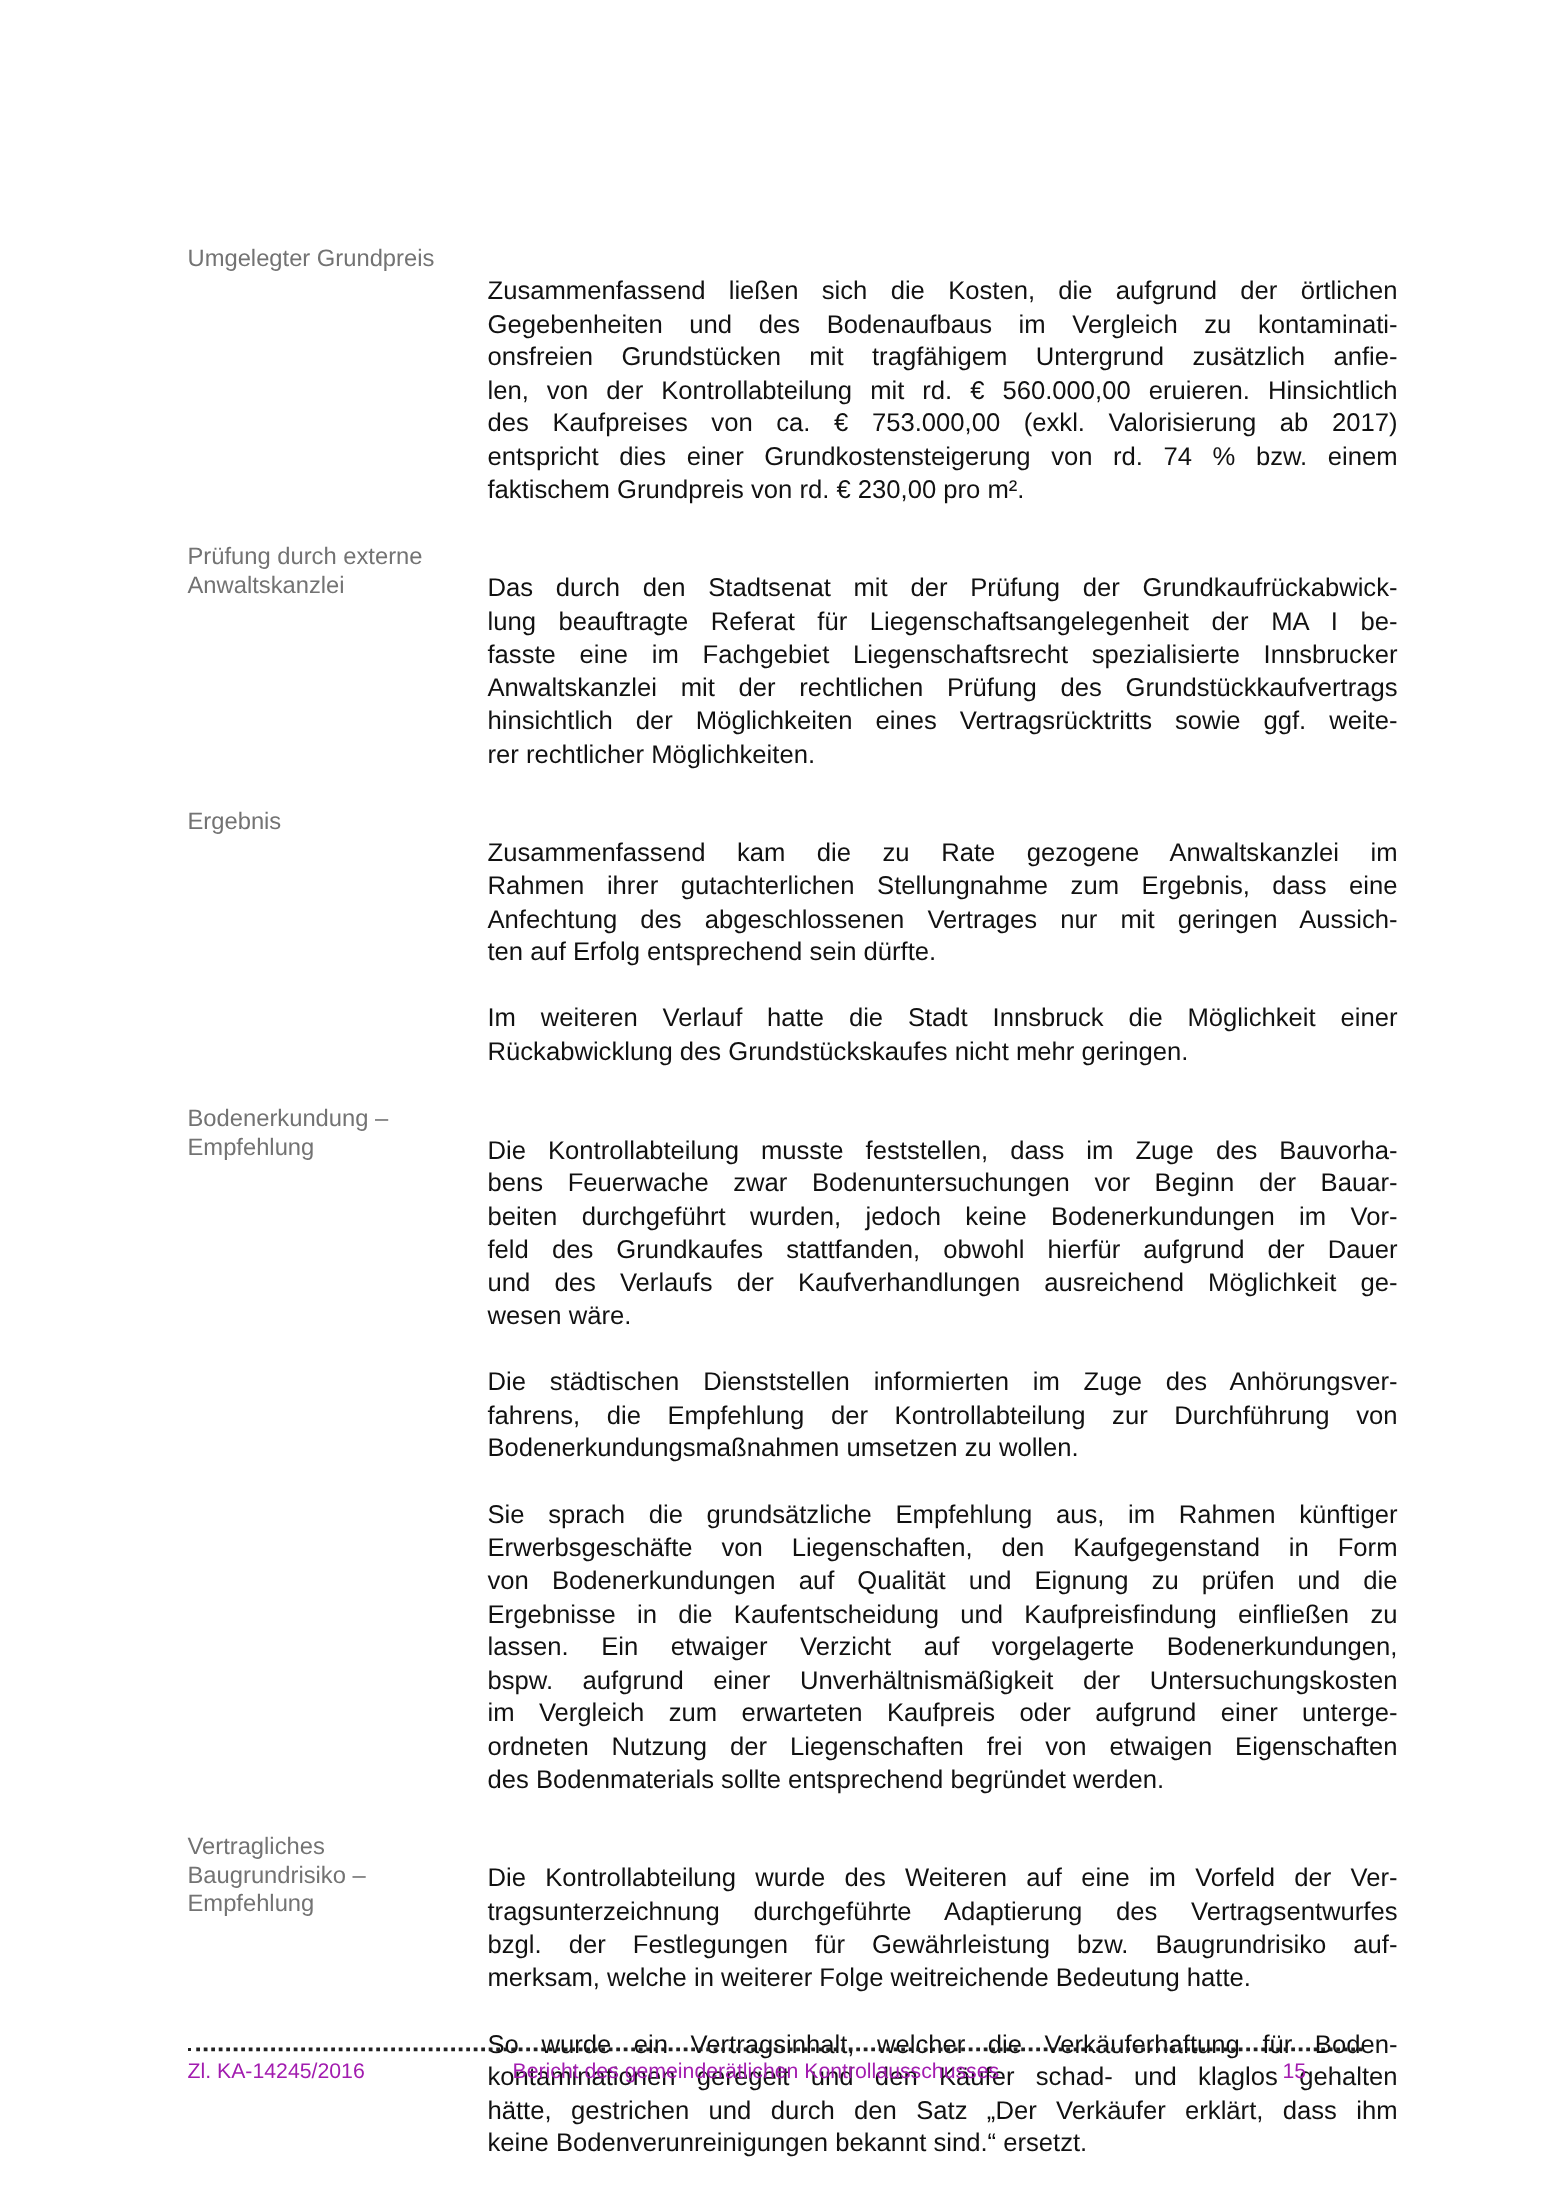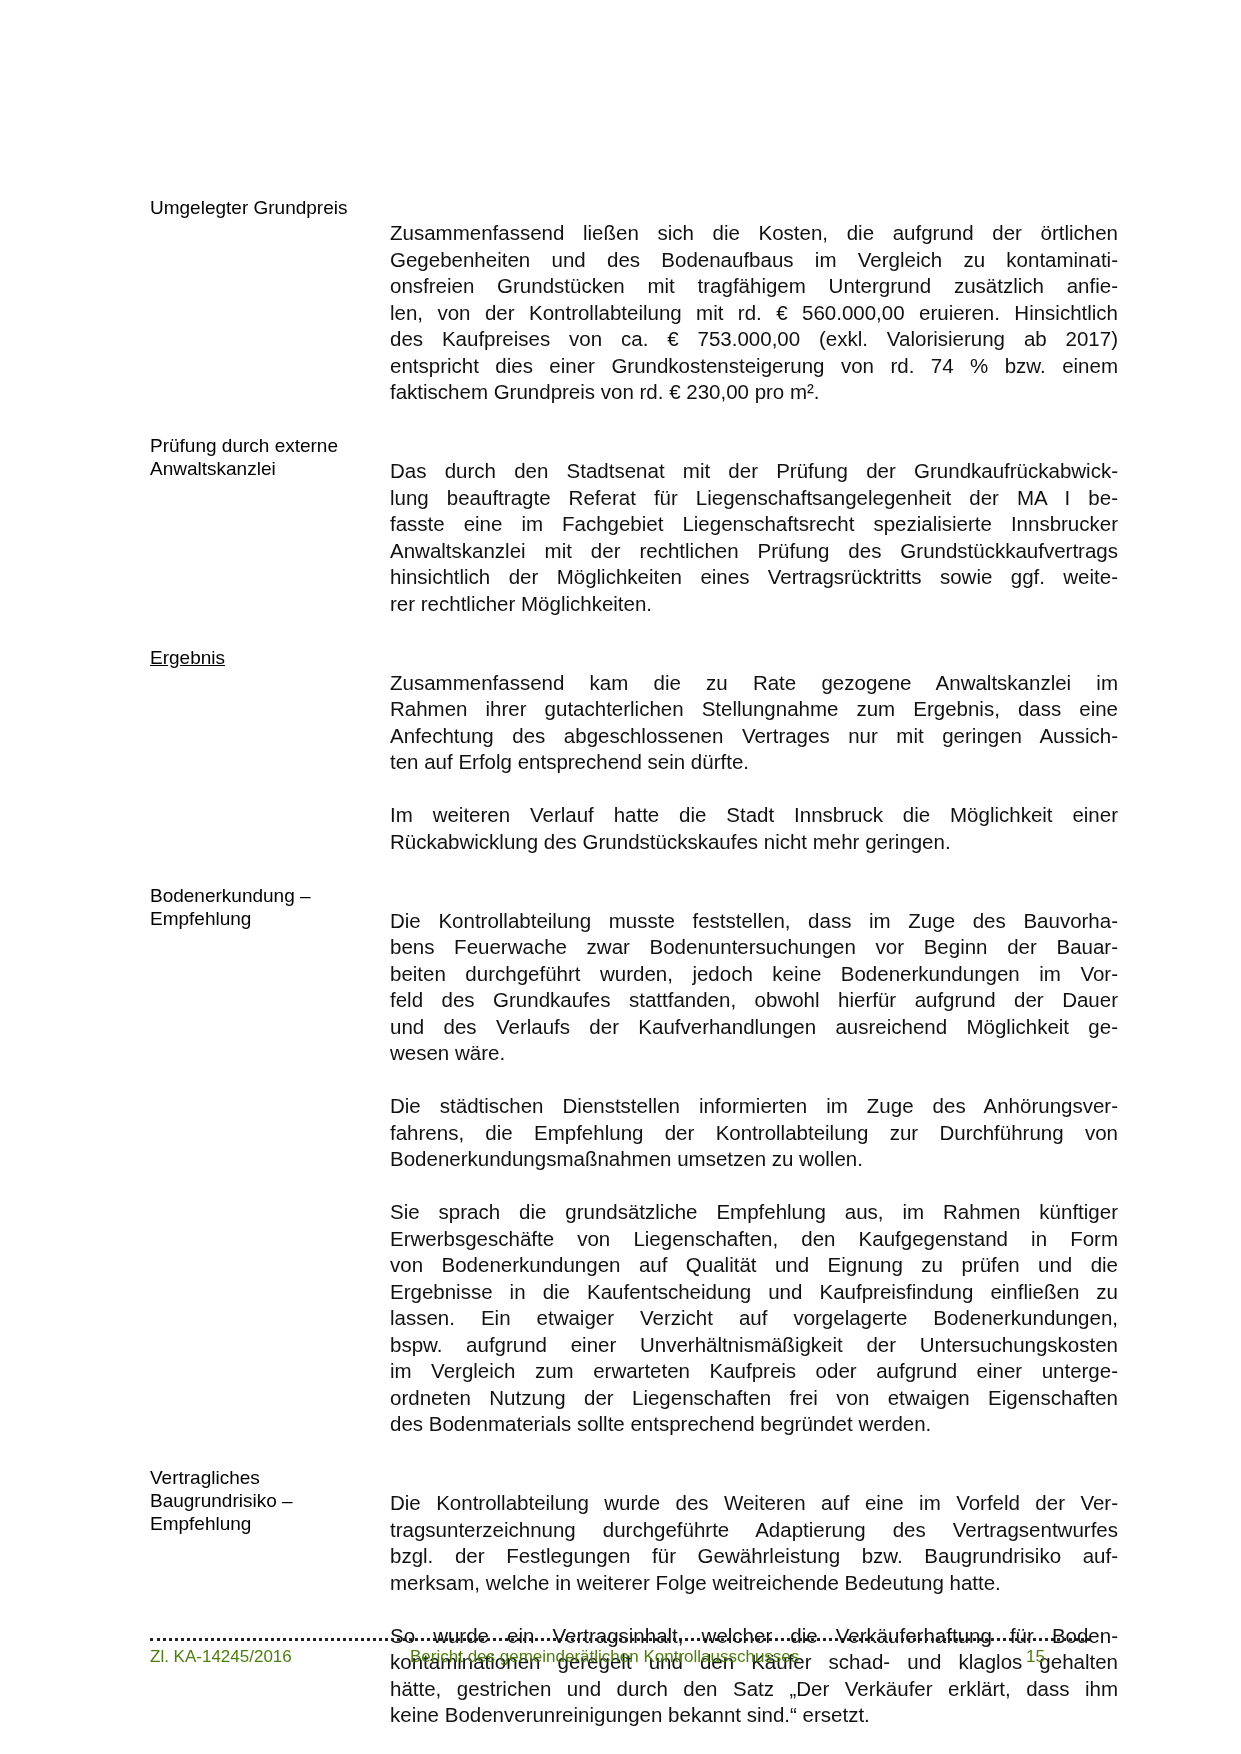--- a/index.html
+++ b/index.html
@@ -9,39 +9,39 @@
     }
     .page { position: absolute; left: 0; top: 0; width: 1241px; height: 1754px; }
     .content {
       position: absolute; left: 150px; top: 194px; width: 968px;
     }
     .section {
       display: flex; flex-direction: row; align-items: flex-start;
     }
     .margin-note {
       width: 240px; flex: 0 0 240px;
-      color: #000000; font-size: 19px; line-height: 23px;
+      color: #737373; font-size: 19px; line-height: 23px;
       padding-top: 2px;
     }
     .body-col { flex: 1 1 auto; width: 728px; margin-top: 26px; }
     .para {
       font-size: 20.5px; line-height: 26.5px; text-align: justify;
       margin: 0 0 26.5px 0; hyphens: manual;
     }
     .para .line { display: block; text-align: justify; text-align-last: justify; }
     .para .line.last { text-align-last: left; }
     .footer {
       position: absolute; left: 150px; top: 1638px; width: 940px;
     }
     .footer-rule {
       height: 0; border-top: 3px dotted #222222; margin-bottom: 6px;
     }
     .footer-row {
       display: flex; justify-content: space-between; align-items: baseline;
-      font-size: 17px; color: #4d7c0f;
+      font-size: 17px; color: #a21caf;
     }
     .footer-left { width: 260px; }
     .footer-center { flex: 1 1 auto; text-align: left; padding-left: 0; }
     .footer-right { width: 60px; text-align: left; padding-right: 4px; }
   </style>
 </head>
 <body>
 
 <div class="page">
   <div class="content" id="content">
@@ -72,21 +72,21 @@
             <span class="line">lung beauftragte Referat für Liegenschaftsangelegenheit der MA I be-</span>
             <span class="line">fasste eine im Fachgebiet Liegenschaftsrecht spezialisierte Innsbrucker</span>
             <span class="line">Anwaltskanzlei mit der rechtlichen Prüfung des Grundstückkaufvertrags</span>
             <span class="line">hinsichtlich der Möglichkeiten eines Vertragsrücktritts sowie ggf. weite-</span>
             <span class="line last">rer rechtlicher Möglichkeiten.</span>
           </p>
         </div>
       </div>
       <div class="section">
         <div class="margin-note">
-          <span style="display: block; text-decoration: underline;">Ergebnis</span>
+          <span style="display: block;">Ergebnis</span>
         </div>
         <div class="body-col">
           <p class="para">
             <span class="line">Zusammenfassend kam die zu Rate gezogene Anwaltskanzlei im</span>
             <span class="line">Rahmen ihrer gutachterlichen Stellungnahme zum Ergebnis, dass eine</span>
             <span class="line">Anfechtung des abgeschlossenen Vertrages nur mit geringen Aussich-</span>
             <span class="line last">ten auf Erfolg entsprechend sein dürfte.</span>
           </p>
           <p class="para">
             <span class="line">Im weiteren Verlauf hatte die Stadt Innsbruck die Möglichkeit einer</span>

